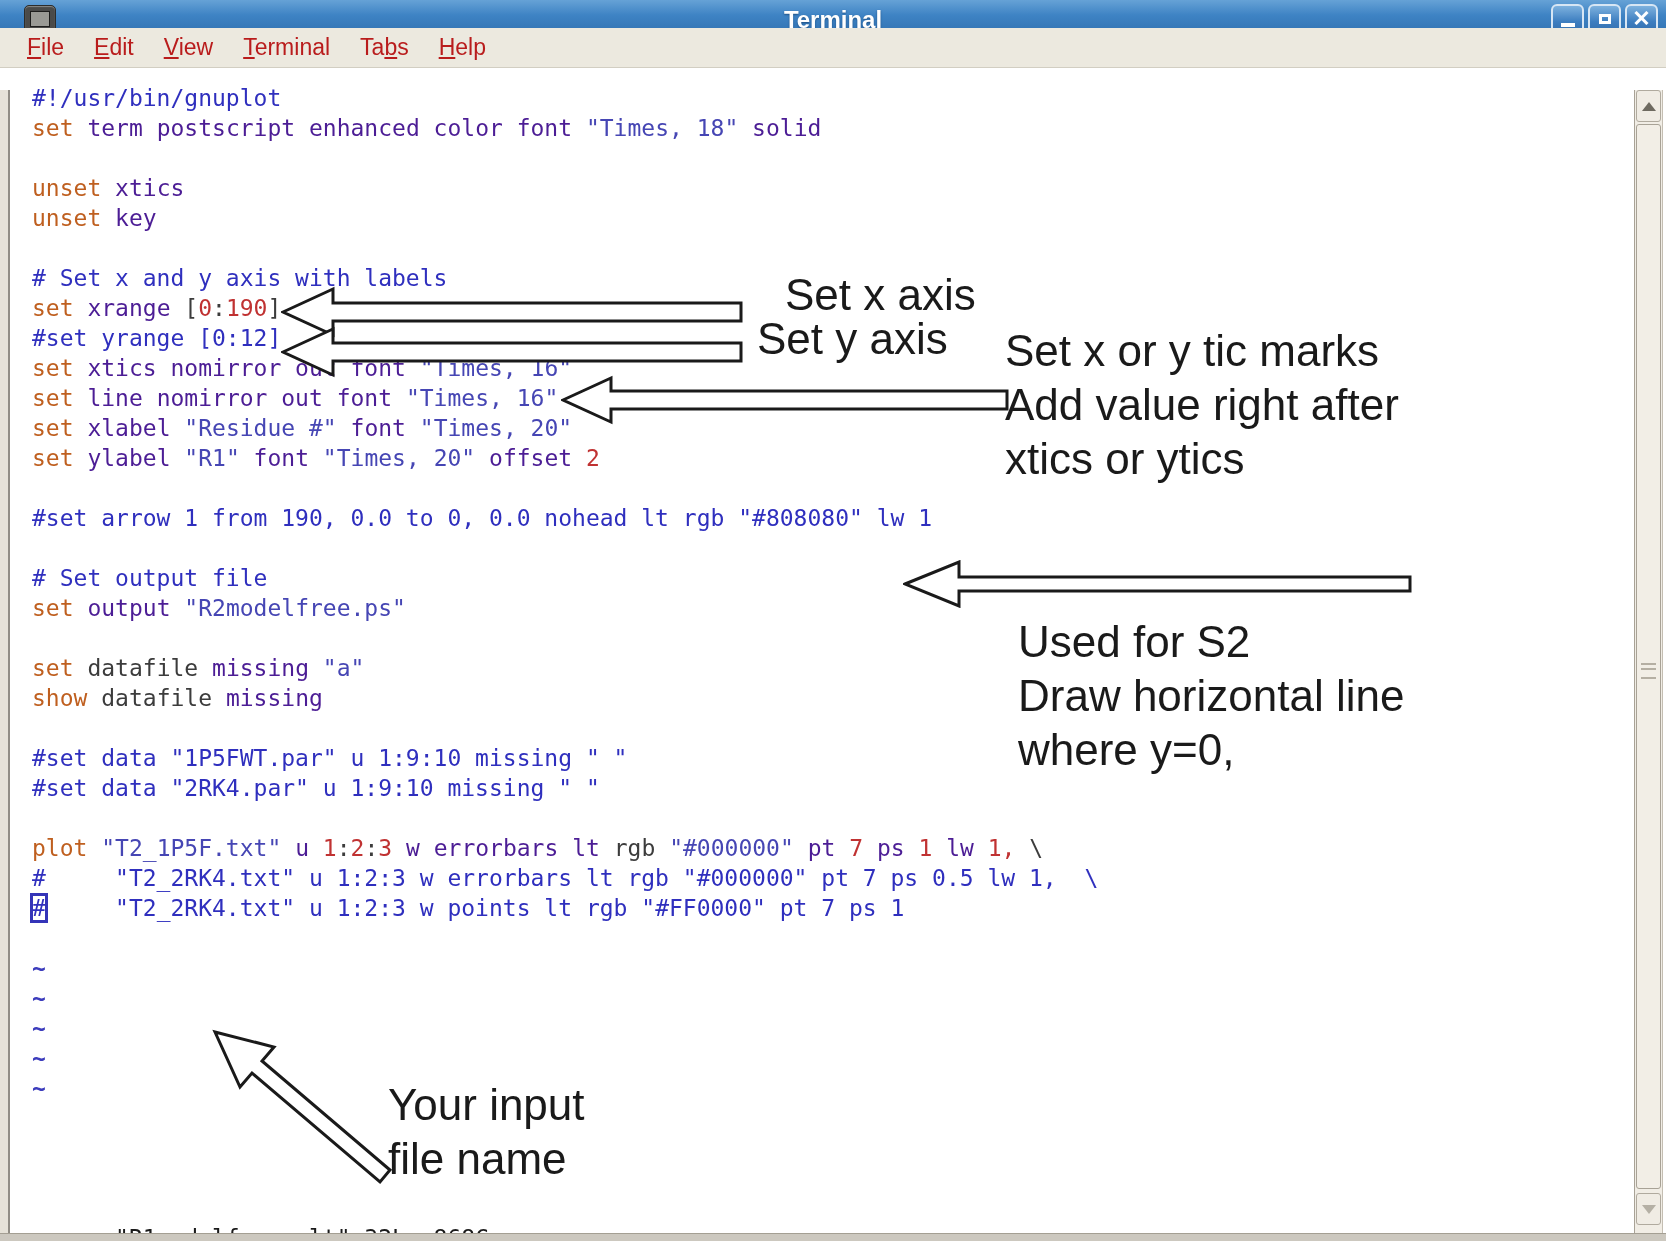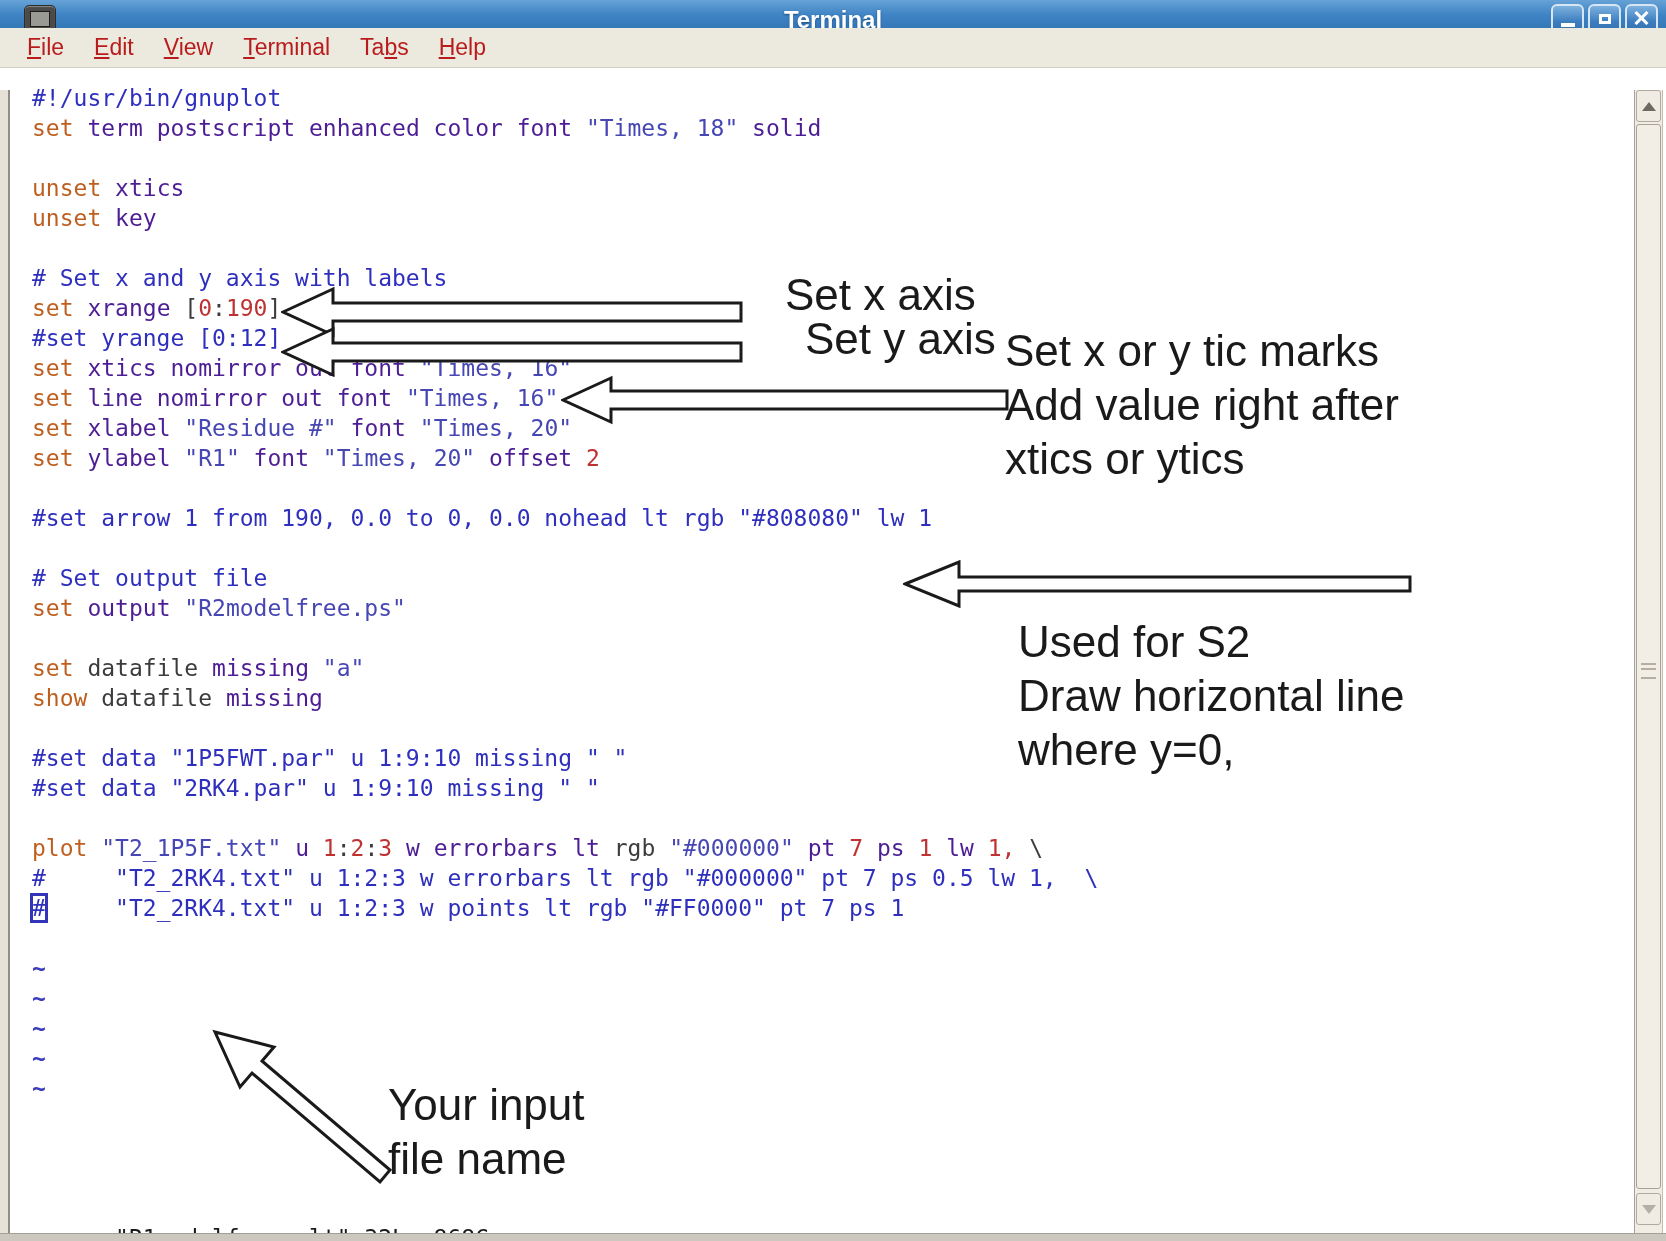--- a/index.html
+++ b/index.html
@@ -172,21 +172,21 @@
     <polygon class="arrow-shape" points="2,26 50,4 50,17 446,17 446,35 50,35 50,48"></polygon>
   </svg>
   <svg class="arrow-svg" style="left:903px;top:560px;" width="510" height="48">
     <polygon class="arrow-shape" points="2,24 56,2 56,17 507,17 507,31 56,31 56,46"></polygon>
   </svg>
   <svg class="arrow-svg" style="left:197px;top:1022px;" width="235" height="180">
     <polygon class="arrow-shape" points="18,10 77,25 65,39 193,148 183,160 55,51 43,65"></polygon>
   </svg>
 
   <div class="ann" style="left:757px;top:268px;margin-left:28px;">Set x axis</div>
-  <div class="ann" style="left:757px;top:312px;margin-left:48px;">Set y axis</div>
+  <div class="ann" style="left:757px;top:312px;">Set y axis</div>
   <div class="ann" style="left:1005px;top:324px;">
     <div>Set x or y tic marks</div>
     <div>Add value right after</div>
     <div>xtics or ytics</div>
   </div>
   <div class="ann" style="left:1018px;top:615px;">
     <div>Used for S2</div>
     <div>Draw horizontal line</div>
     <div>where y=0,</div>
   </div>

